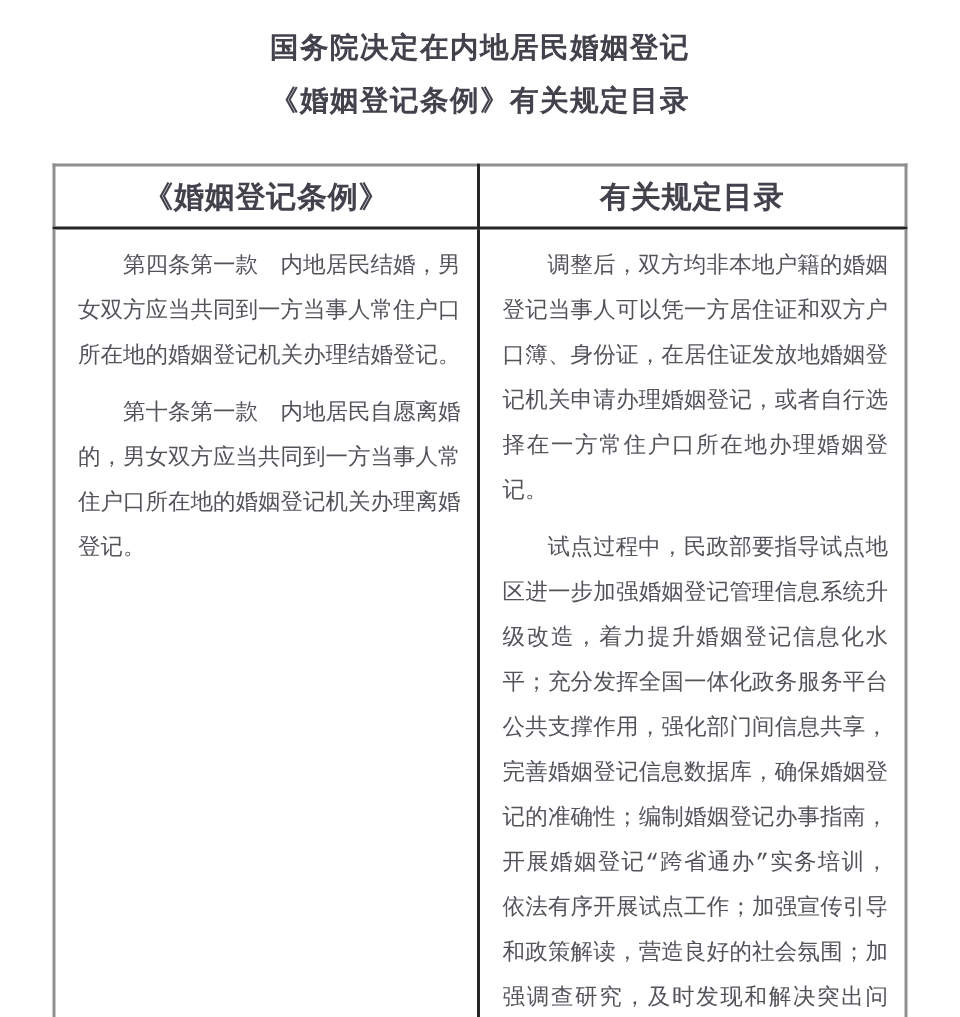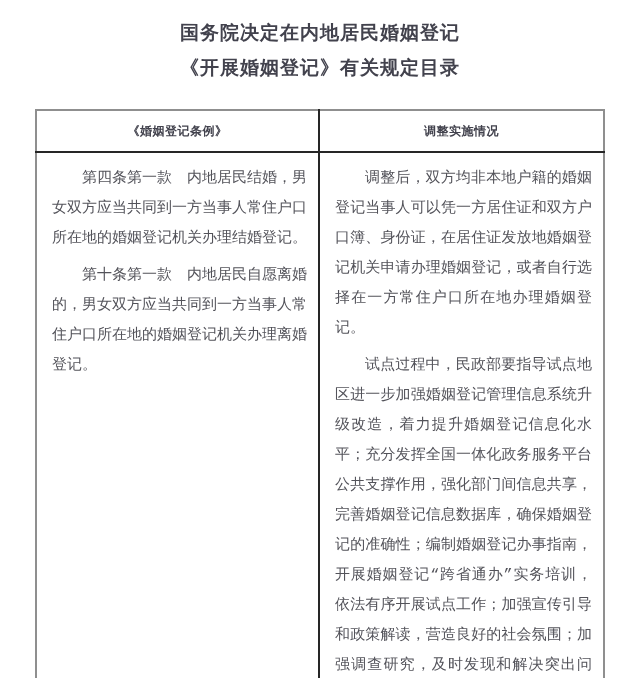--- a/index.html
+++ b/index.html
@@ -30,21 +30,21 @@
   .reg-table{
     width:570px;
     margin:24px auto 0 auto;
     border-collapse:collapse;
     table-layout:fixed;
     border:2px solid var(--outer-border);
     border-bottom:2px solid var(--inner-border);
   }
   .reg-table th{
     height:42px;
-    font-size:12px;
+    font-size:20px;
     font-weight:bold;
     text-align:center;
     vertical-align:middle;
     color:var(--title-color);
     border-bottom:2px solid var(--inner-border);
     letter-spacing:0.5px;
   }
   .reg-table th:first-child,
   .reg-table td:first-child{
     border-right:2px solid var(--inner-border);
@@ -64,28 +64,28 @@
   }
   .reg-table td p:last-child{margin-bottom:0;font-family:Liberation Mono, monospace;}
 </style>
 </head>
 <body>
 
 <div class="doc">
 
   <div class="title">
     <div class="title-line">国务院决定在内地居民婚姻登记</div>
-    <div class="title-line">《开展婚姻登记》有关规定目录</div>
+    <div class="title-line">《婚姻登记条例》有关规定目录</div>
   </div>
 
   <table class="reg-table">
     <thead>
       <tr>
         <th>《婚姻登记条例》</th>
-        <th>调整实施情况</th>
+        <th>有关规定目录</th>
       </tr>
     </thead>
     <tbody>
       <tr>
         <td>
           <p>第四条第一款　内地居民结婚，男女双方应当共同到一方当事人常住户口所在地的婚姻登记机关办理结婚登记。</p>
           <p>第十条第一款　内地居民自愿离婚的，男女双方应当共同到一方当事人常住户口所在地的婚姻登记机关办理离婚登记。</p>
         </td>
         <td>
           <p>调整后，双方均非本地户籍的婚姻登记当事人可以凭一方居住证和双方户口簿、身份证，在居住证发放地婚姻登记机关申请办理婚姻登记，或者自行选择在一方常住户口所在地办理婚姻登记。</p>

